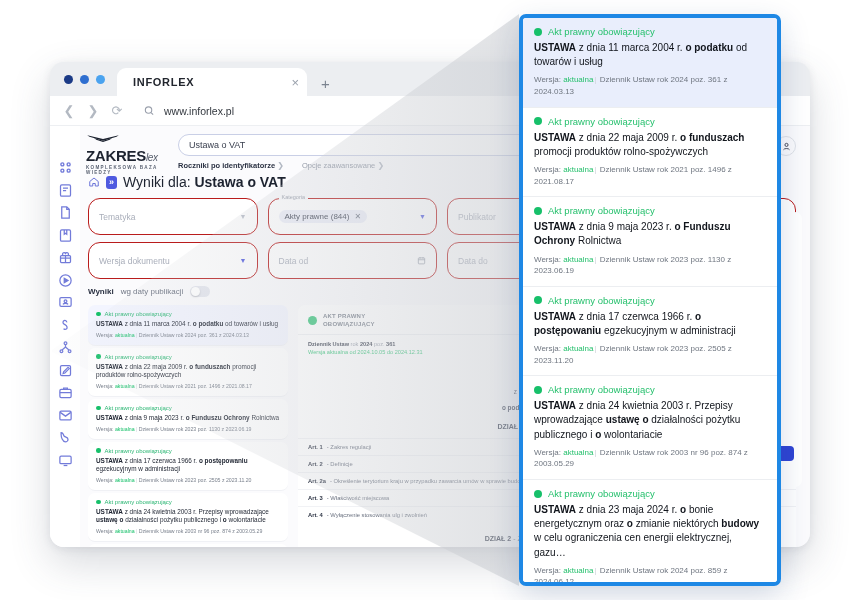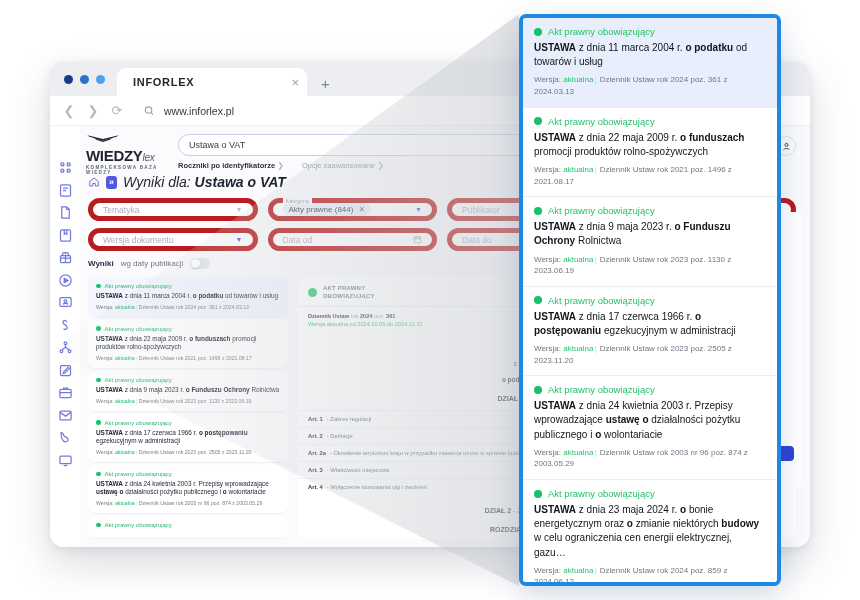--- a/index.html
+++ b/index.html
@@ -88,27 +88,27 @@
   .burger { width: 14px; }
   .burger span { display: block; height: 1.6px; background: #3b4150; margin-bottom: 3px; border-radius: 2px;}
   .avatar { width: 20px; height: 20px; border-radius: 50%; border: 1px solid #dfe2e8;
             display:flex; align-items:center; justify-content:center; color:#3b4150;}
 
   
   .crumbrow { display: flex; align-items: center; gap: 6px; padding: 2px 14px 0 8px; }
   .home-ic { color: #6b74d8; width: 12px; height: 12px; }
   .badge-rr { background: #4f5ae0; color: #fff; font-size: 9px; font-weight: 700;
               border-radius: 3px; padding: 0px 3px; line-height: 13px; }
-  .res-title { font-size: 14px; color: #1d2330; font-style: italic; }
+  .res-title { font-size: 14px; color: #1d2330; }
   .res-title b { font-weight: 800; }
 
   .filters { padding: 8px 14px 0 8px; }
   .frow { display: flex; gap: 10px; margin-bottom: 7px; }
   .fsel {
-    flex: 1; height: 23px; border: 5px solid #b91c1c; border-radius: 12px; background: #fff;
+    flex: 1; height: 37px; border: 1px solid #b91c1c; border-radius: 12px; background: #fff;
     display: flex; align-items: center; padding: 0 10px; font-size: 8.5px; color: #a9aeba;
     position: relative; gap: 14px;
   }
   .fsel .caret { margin-left: auto; color: #b9bec9; font-size: 7px; }
   .fsel .caret.blue { color: #4f5ae0; }
   .flabel-float {
     position: absolute; top: -5px; left: 10px; background: #fbfbfd;
     font-size: 5.5px; color: #9aa0ac; padding: 0 3px;
   }
   .tagpill { background: #eceef8; border-radius: 9px; padding: 2px 6px; font-size: 8px; color: #3b4150;
@@ -287,21 +287,21 @@
       </div>
 
       <div class="appmain">
 
         <div class="apphead">
           <div class="logo">
             <svg width="34" height="9" viewBox="0 0 60 16">
               <path d="M2 2 L30 9 L58 2 L54 5 L30 12 L6 5 Z" fill="#1d2330"></path>
               <path d="M14 7 L30 12 L46 7 L42 10 L30 14 L18 10 Z" fill="#1d2330"></path>
             </svg>
-            <div class="lg1"><span>WIEDZY</span><i>lex</i></div>
+            <div class="lg1"><span>ZAKRES</span><i>lex</i></div>
             <div class="lg2">KOMPLEKSOWA BAZA WIEDZY</div>
           </div>
 
           <div class="searchwrap">
             <div class="searchrow">
               <div class="searchbox" title="Szukaj">Ustawa o VAT</div>
               <div class="chip-clear">
                 <span>Usuń filtry</span>
                 <span>✕</span>
               </div>

